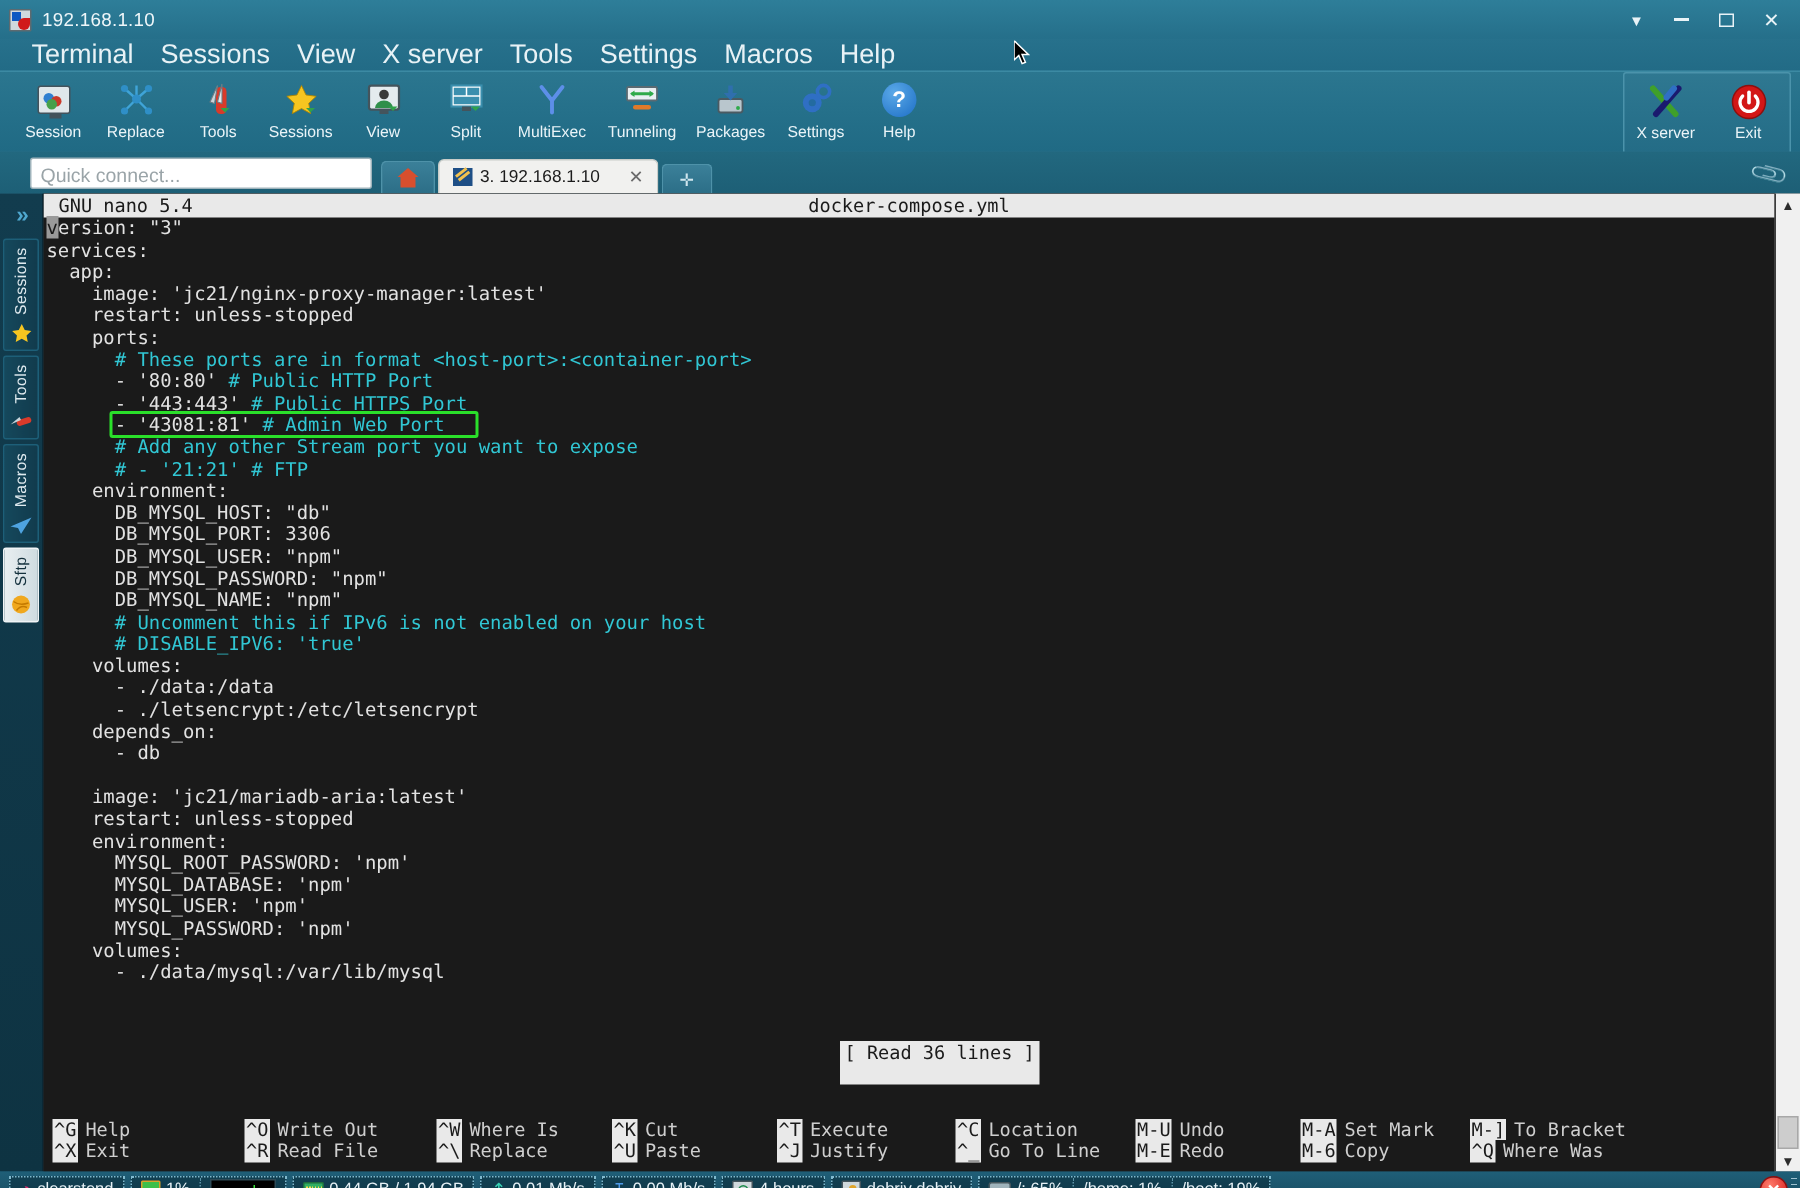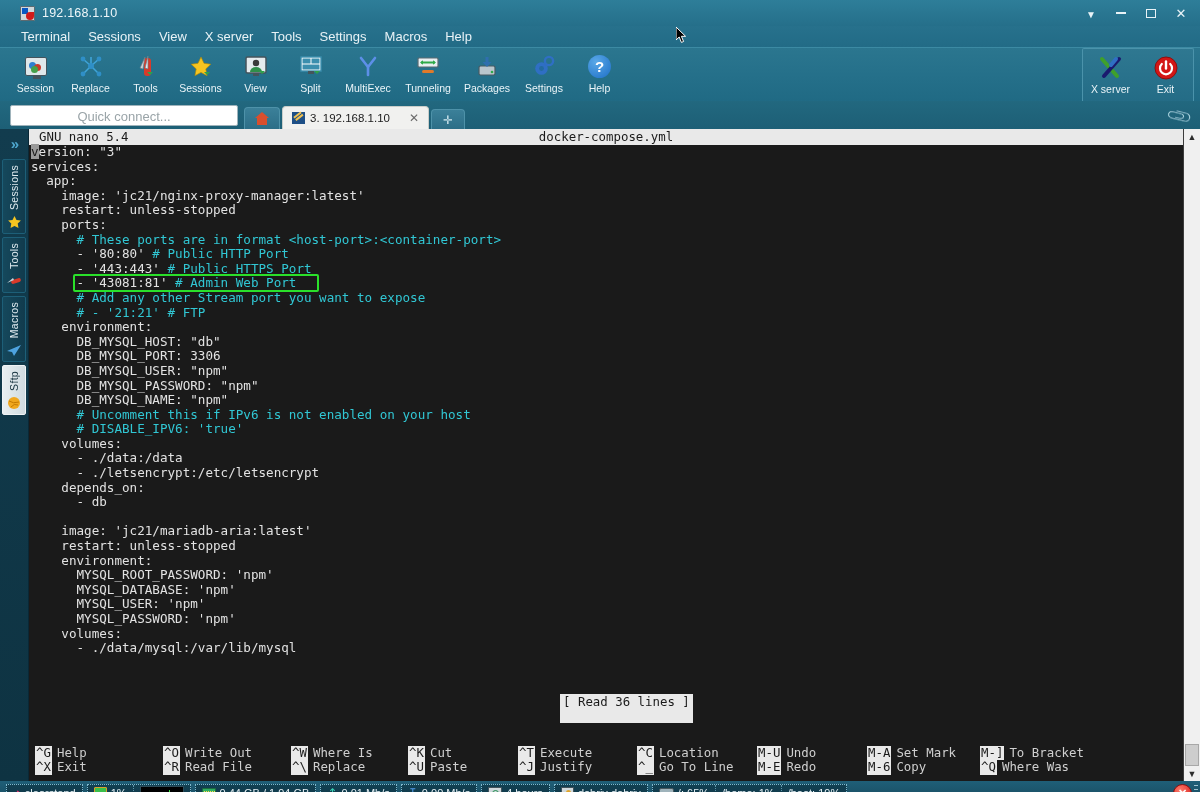--- a/index.html
+++ b/index.html
@@ -12,21 +12,21 @@
   .app{
     position:relative;width:1200px;height:792px;
     background:linear-gradient(180deg,#2a7590 0%,#236a85 40%,#1b5873 100%);
     box-sizing:border-box;
   }
 
   
   .titlebar{
     height:26px;display:flex;align-items:center;
     background:linear-gradient(180deg,#2e7e99 0%,#256f8a 100%);
-    padding-left:20px;position:relative;text-align:right;
+    padding-left:6px;position:relative;text-align:right;
   }
   .title-ico{
     width:15px;height:15px;margin-right:7px;position:relative;flex:none;
     background:#cfd8dc;border:1px solid #5d6a70;border-radius:1px;
     box-sizing:border-box;
   }
   .title-ico:before{
     content:"";position:absolute;left:1px;top:1px;width:6px;height:6px;
     background:#0a58c2;
   }
@@ -43,21 +43,21 @@
   .win-btn.chev{font-size:10px;padding-top:3px;}
   .win-btn .sq{width:10px;height:9px;border:1.5px solid #e9f3f7;box-sizing:border-box;}
   .win-btn .mn{width:10px;height:1.5px;background:#e9f3f7;}
 
   
   .menubar{
     height:21px;display:flex;align-items:center;padding-left:12px;gap:0px;
     background:linear-gradient(180deg,#27718c 0%,#226b86 100%);
   }
   .menubar .mi{
-    color:#e8f2f6;font-size:13px;padding:2px 9px;border-radius:2px;cursor:default;
+    color:#e8f2f6;font-size:18px;padding:2px 9px;border-radius:2px;cursor:default;
   }
 
   
   .toolbar{
     height:53px;display:flex;align-items:flex-start;
     background:linear-gradient(180deg,#2b768f 0%,#25708a 50%,#206a84 100%);
     border-top:1px solid #3c8aa3;
     position:relative;
   }
   .tb-group{display:flex;align-items:flex-start;padding:3px 2px 0 8px;}
@@ -75,22 +75,21 @@
   .mon{width:22px;height:19px;background:#dfe7ea;border:1.5px solid #43535c;border-radius:2px;position:relative;box-sizing:border-box;}
   .mon:after{content:"";position:absolute;left:7px;bottom:-4px;width:8px;height:3px;background:#43535c;}
   .dot{position:absolute;border-radius:50%;}
   .help-c{width:23px;height:23px;border-radius:50%;background:radial-gradient(circle at 35% 30%,#5aa9e8,#1d6ec6);
     color:#fff;font-size:15px;font-weight:bold;display:flex;align-items:center;justify-content:center;}
 
   
   .qcbar{
     height:28px;display:flex;align-items:flex-end;position:relative;
     background:linear-gradient(180deg,#22687f 0%,#1d5f76 100%);
-    padding-left:10px;
-    text-align:center;
+    padding-left:20px;
   }
   .qc-input{
     width:228px;height:21px;background:#fff;border:1px solid #9fb3bb;border-radius:2px;
     color:#9aa4a8;font-size:13px;padding:0 6px;line-height:21px;margin-bottom:3px;box-sizing:border-box;
     font-family:"Liberation Sans",sans-serif;
   }
   .tabstrip{display:flex;align-items:flex-end;margin-left:6px;height:28px;}
   .tab{
     height:22px;display:flex;align-items:center;gap:5px;padding:0 9px;
     background:linear-gradient(180deg,#3b8099 0%,#2c6e87 100%);

